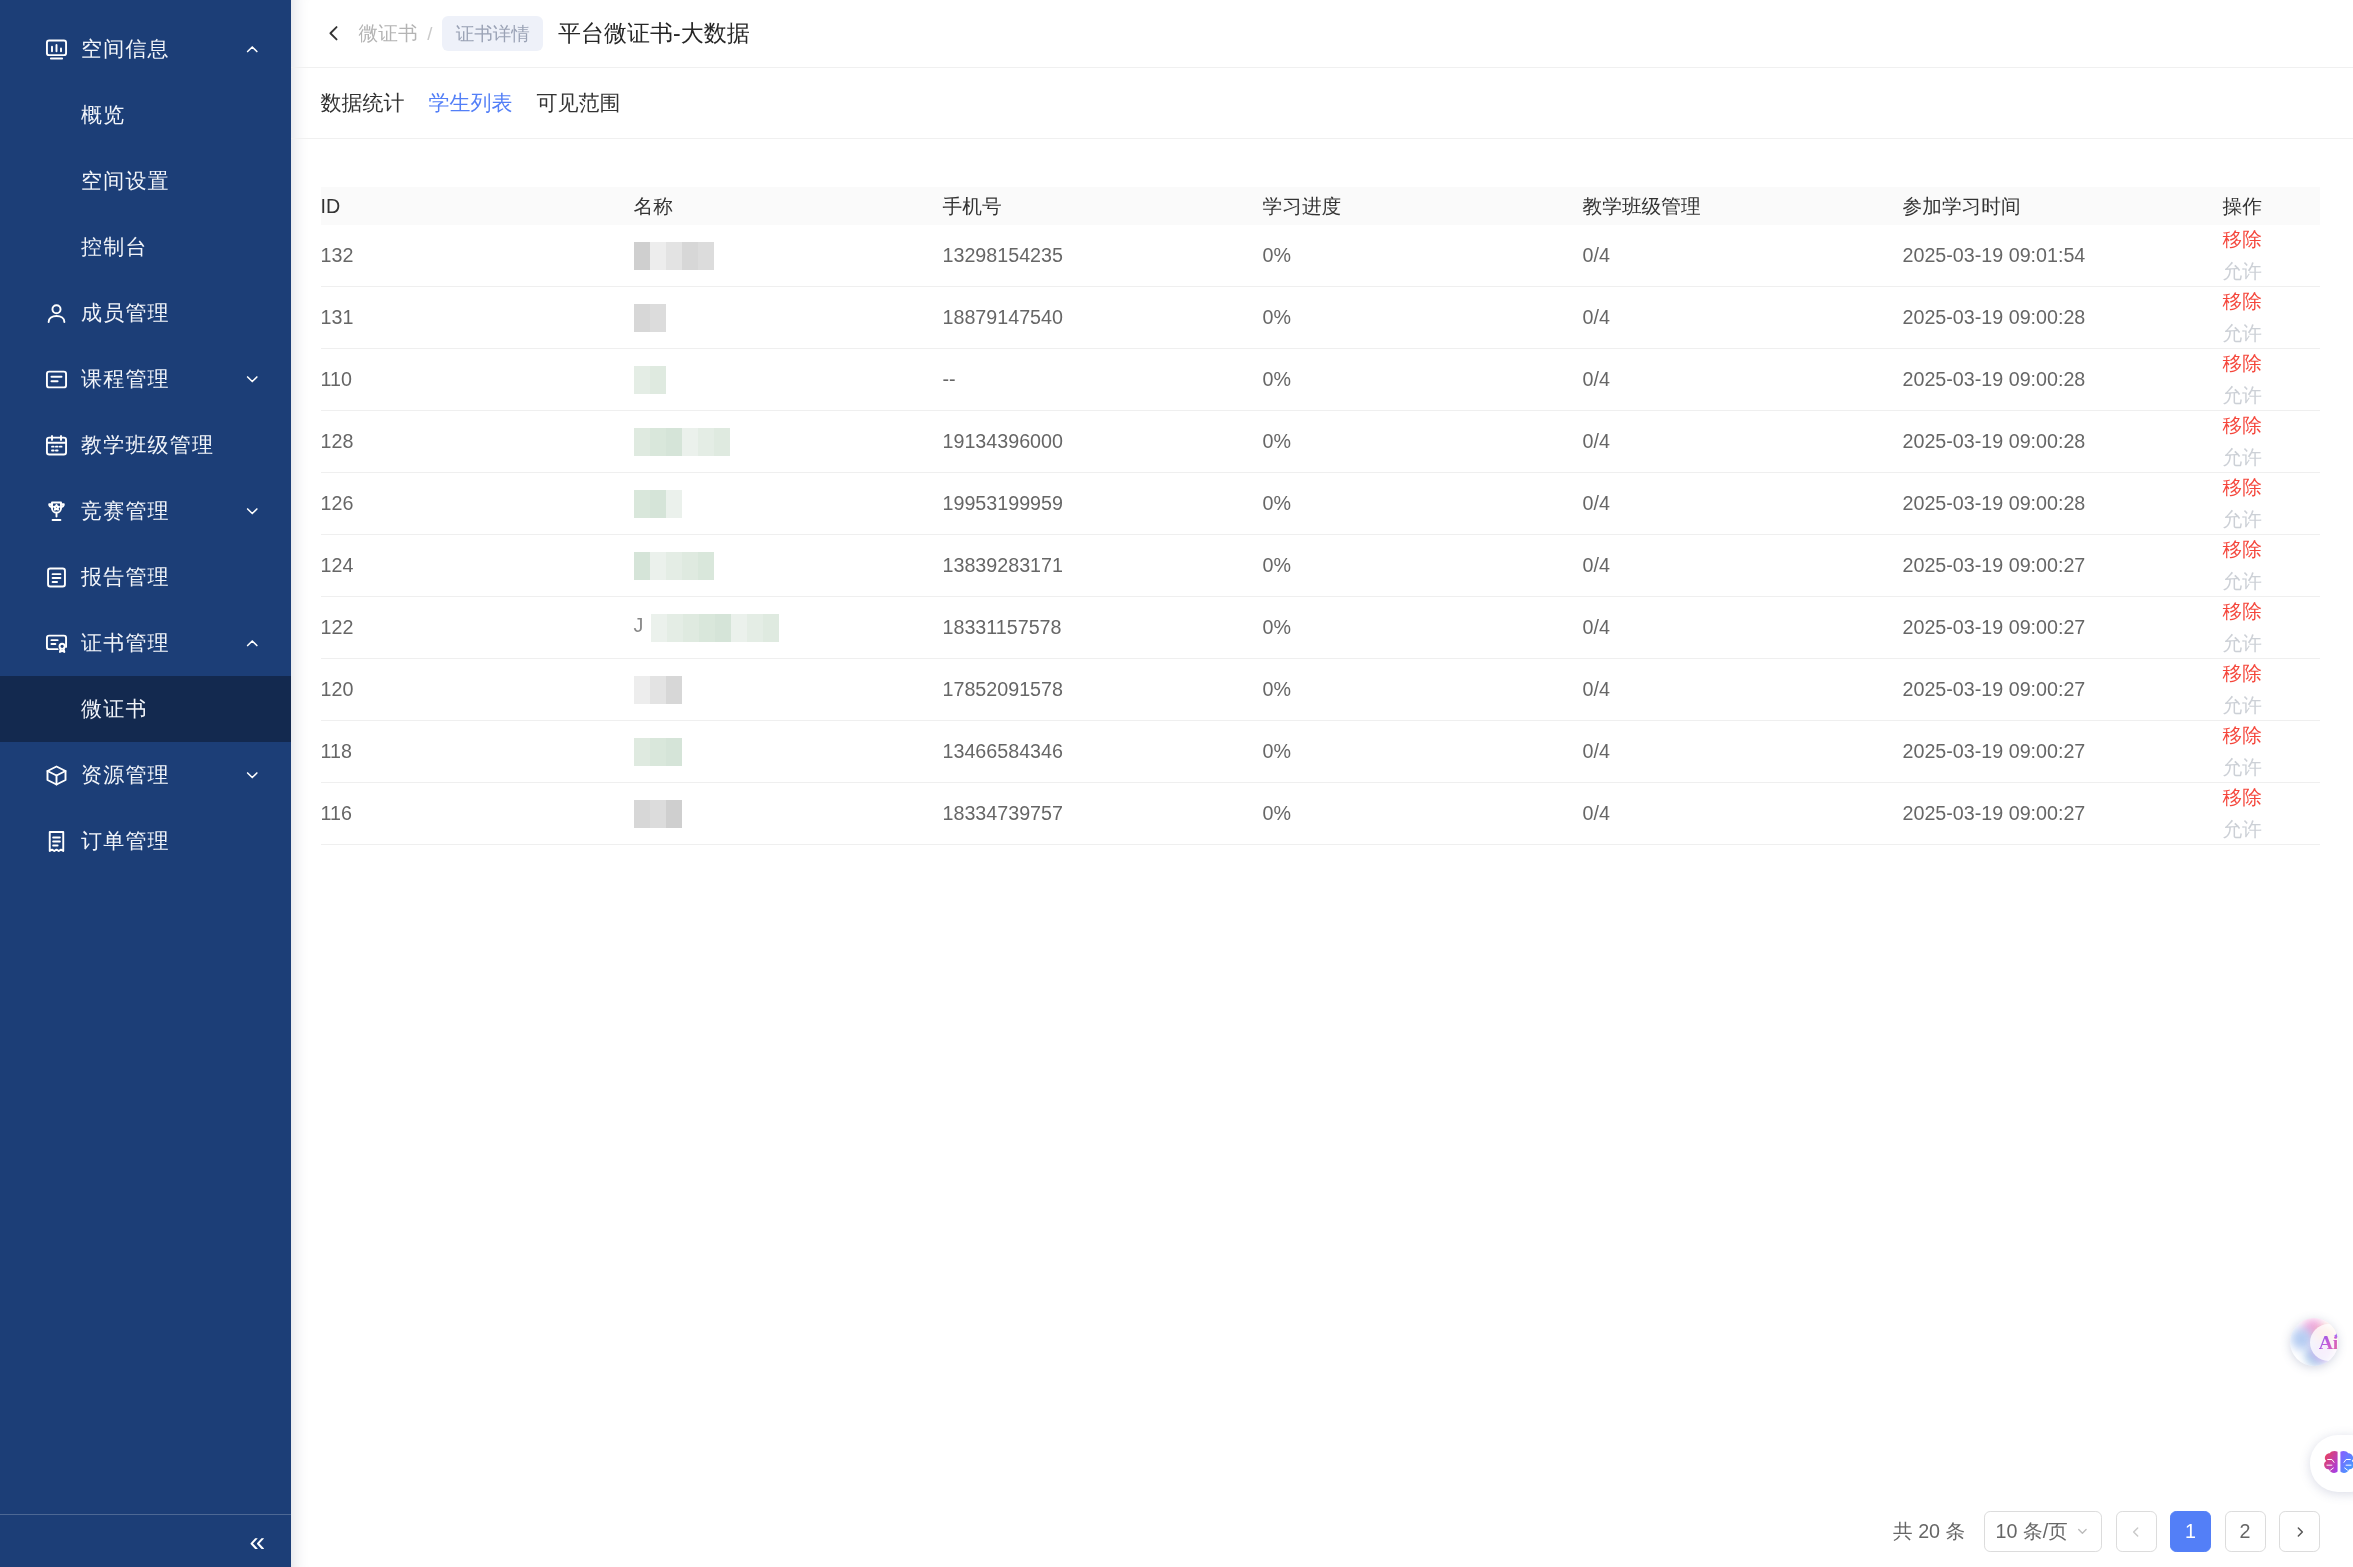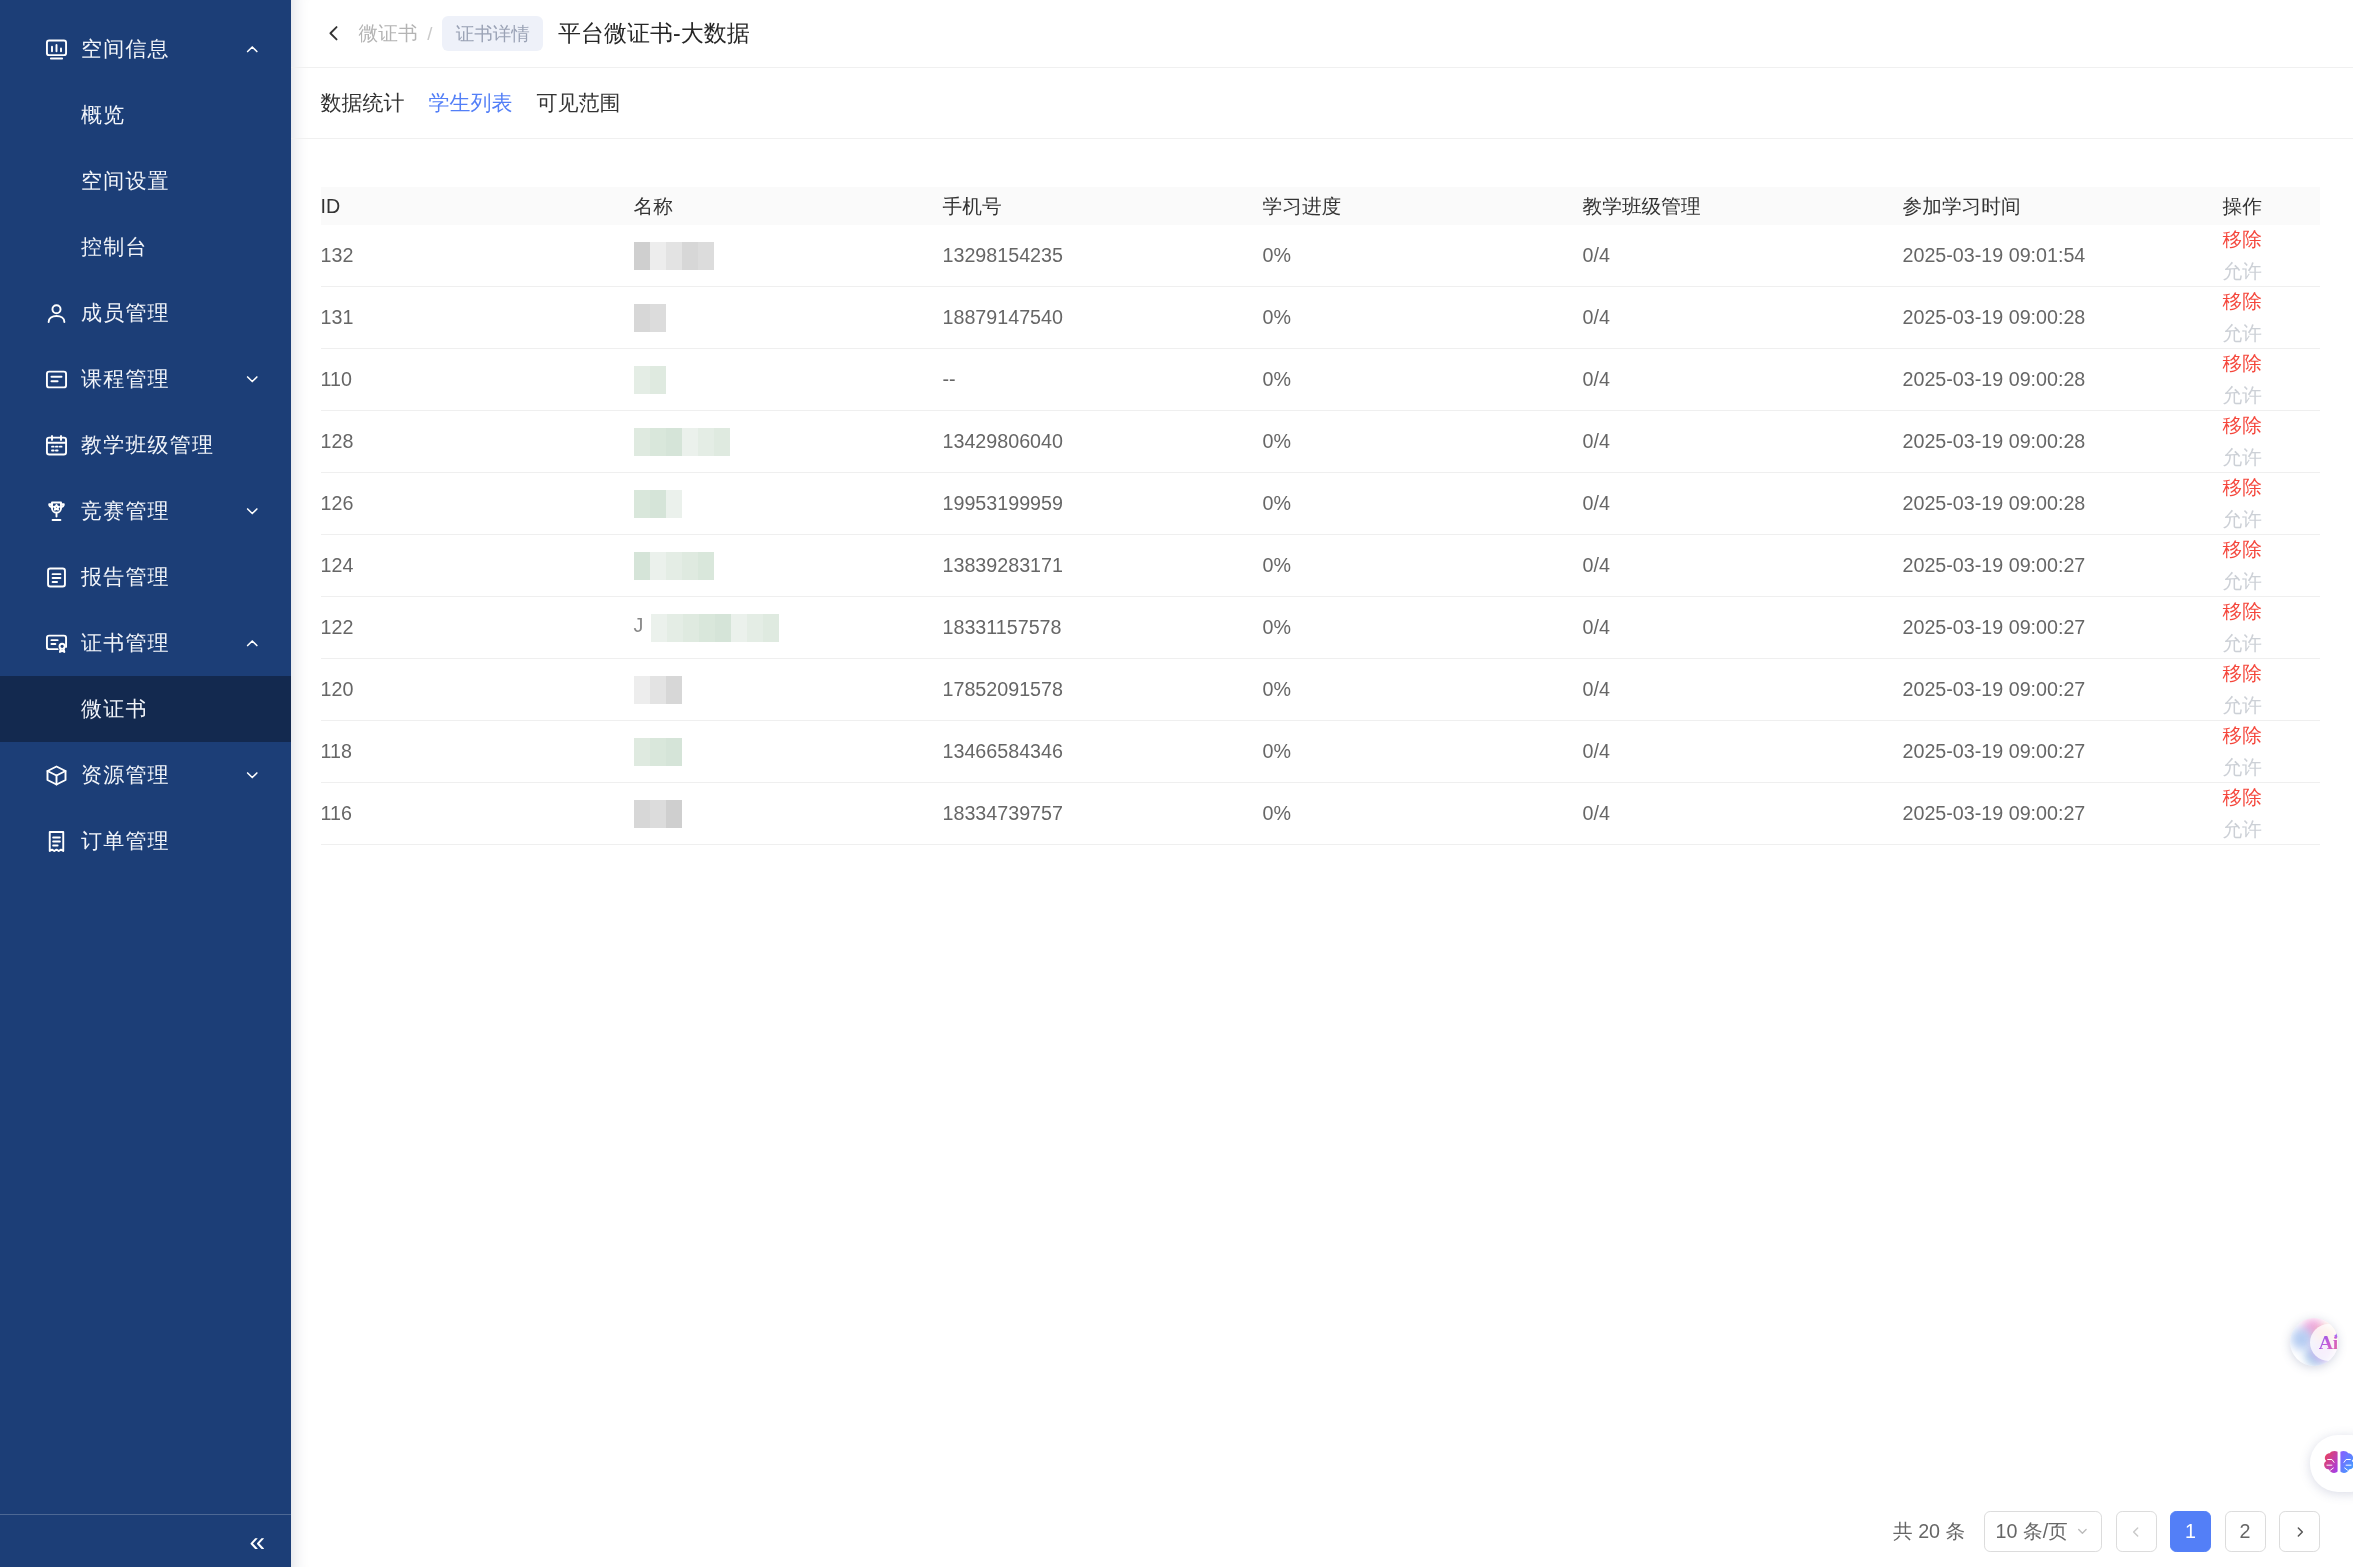--- a/index.html
+++ b/index.html
@@ -355,21 +355,21 @@
     <div>
       <span class="blur-name">
                 <span style="background: rgb(223, 234, 224);"></span>
                 <span style="background: rgb(217, 231, 219);"></span>
                 <span style="background: rgb(213, 228, 216);"></span>
                 <span style="background: rgb(235, 241, 236);"></span>
                 <span style="background: rgb(228, 237, 229);"></span>
                 <span style="background: rgb(223, 234, 224);"></span>
               </span>
     </div>
-    <div>13429806040</div>
+    <div>19134396000</div>
     <div>0%</div>
     <div>0/4</div>
     <div>2025-03-19 09:00:28</div>
     <div class="op-cell">
       <span class="link-remove">移除</span>
       <span class="link-allow">允许</span>
     </div>
   </div>
 
   <div class="trow">

